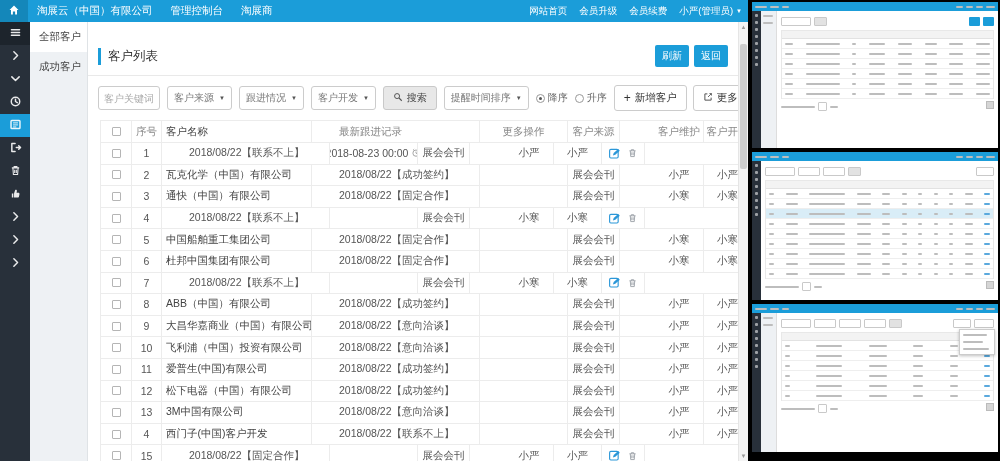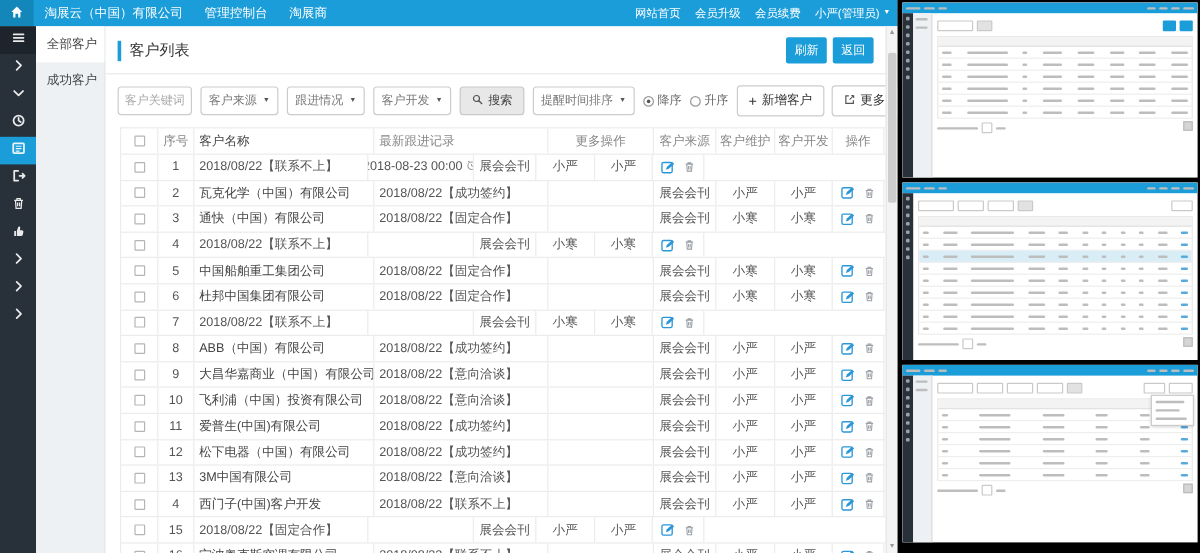--- a/index.html
+++ b/index.html
@@ -21,21 +21,21 @@
   .icell{height:23px;display:flex;align-items:center;justify-content:center;flex:0 0 23px;}
   .icell.block{background:#1d242c;}
   .icell.active{background:#1b9dd9;}
   .icell svg{opacity:.9;}
 
   .submenu{width:58px;background:#eef1f4;border-right:1px solid #dfe3e6;font-size:10.5px;color:#444;flex:0 0 58px;}
   .sitem{padding:8px 0 8px 9px;white-space:nowrap;}
   .sitem.active{background:#fff;}
 
   .main{flex:1;background:#fff;min-width:0;display:flex;flex-direction:column;}
-  .page-header{display:flex;align-items:center;padding:9px 20px 8px 10px;border-bottom:1px solid #e9e9e9;}
+  .page-header{display:flex;align-items:center;padding:9px 20px 8px 10px;border-bottom:1px solid #e9e9e9;margin-top:14px;}
   .page-title{border-left:3px solid #1b9dd9;padding-left:7px;font-size:12.5px;color:#333;}
   .hdr-btns{margin-left:auto;display:flex;gap:5px;}
   .btn-blue{background:#1b9dd9;color:#fff;font-size:10px;padding:4px 7px;border-radius:2px;border:none;white-space:nowrap;}
 
   .filter-bar{display:flex;align-items:center;padding:9px 20px 9px 10px;gap:7px;font-size:10px;color:#777;}
   .txt-input{width:62px;height:24px;border:1px solid #ccc;border-radius:3px;padding:0 5px;font-size:10px;color:#555;}
   .txt-input::placeholder{color:#aaa;}
   .sel{height:24px;border:1px solid #ccc;border-radius:3px;display:flex;align-items:center;padding:0 6px;gap:5px;background:#fff;color:#777;white-space:nowrap;}
   .caret2{font-size:6px;color:#555;}
   .btn-search{height:24px;background:#e8e8e8;border:1px solid #c9c9c9;border-radius:3px;display:flex;align-items:center;gap:4px;padding:0 9px;color:#444;font-size:10px;white-space:nowrap;}
@@ -45,24 +45,24 @@
   .filter-right{margin-left:auto;display:flex;gap:6px;}
   .btn-outline{height:26px;background:#fff;border:1px solid #ccc;border-radius:3px;display:flex;align-items:center;gap:4px;padding:0 9px;font-size:10.5px;color:#333;white-space:nowrap;}
 
   .table{margin:0 10px 0 12px;font-size:10.5px;color:#555;border-top:1px solid #ececec;border-left:1px solid #ececec;}
   .trow{display:flex;border-bottom:1px solid #ececec;height:21.6px;}
   .trow.head{height:22px;color:#888;}
   .tcell{border-right:1px solid #ececec;display:flex;align-items:center;justify-content:center;padding:0 4px;overflow:hidden;white-space:nowrap;}
   .c-sel{width:31px;flex:0 0 31px;}
   .c-no{width:30px;flex:0 0 30px;}
   .c-name{width:150px;flex:0 0 150px;justify-content:flex-start;color:#444;}
-  .c-rec{width:145px;flex:0 0 145px;justify-content:flex-start;}
+  .c-rec{width:145px;flex:0 0 145px;justify-content:flex-start;margin-left:23px;}
   .c-rem{width:88px;flex:0 0 88px;gap:3px;}
   .c-src{width:52px;flex:0 0 52px;}
-  .c-keep{width:49px;flex:0 0 49px;}
+  .c-keep{width:49px;flex:0 0 49px;margin-left:35px;}
   .c-dev{width:48px;flex:0 0 48px;}
   .c-ops{width:43px;flex:0 0 43px;gap:6px;}
   .trow.head .c-name,.trow.head .c-rec{justify-content:flex-start;}
   .cb{width:9px;height:9px;border:1px solid #b5b5b5;border-radius:1px;background:#fff;display:inline-block;}
   .op{display:inline-flex;align-items:center;cursor:pointer;}
 
   
   .sb{position:absolute;right:0;top:0;bottom:0;width:10px;background:#f4f4f4;border-left:1px solid #e5e5e5;}
   .sb .arrow{position:absolute;left:0;right:0;text-align:center;font-size:6px;color:#9a9a9a;line-height:8px;}
   .sb .a-up{top:1px;} .sb .a-dn{bottom:1px;}

